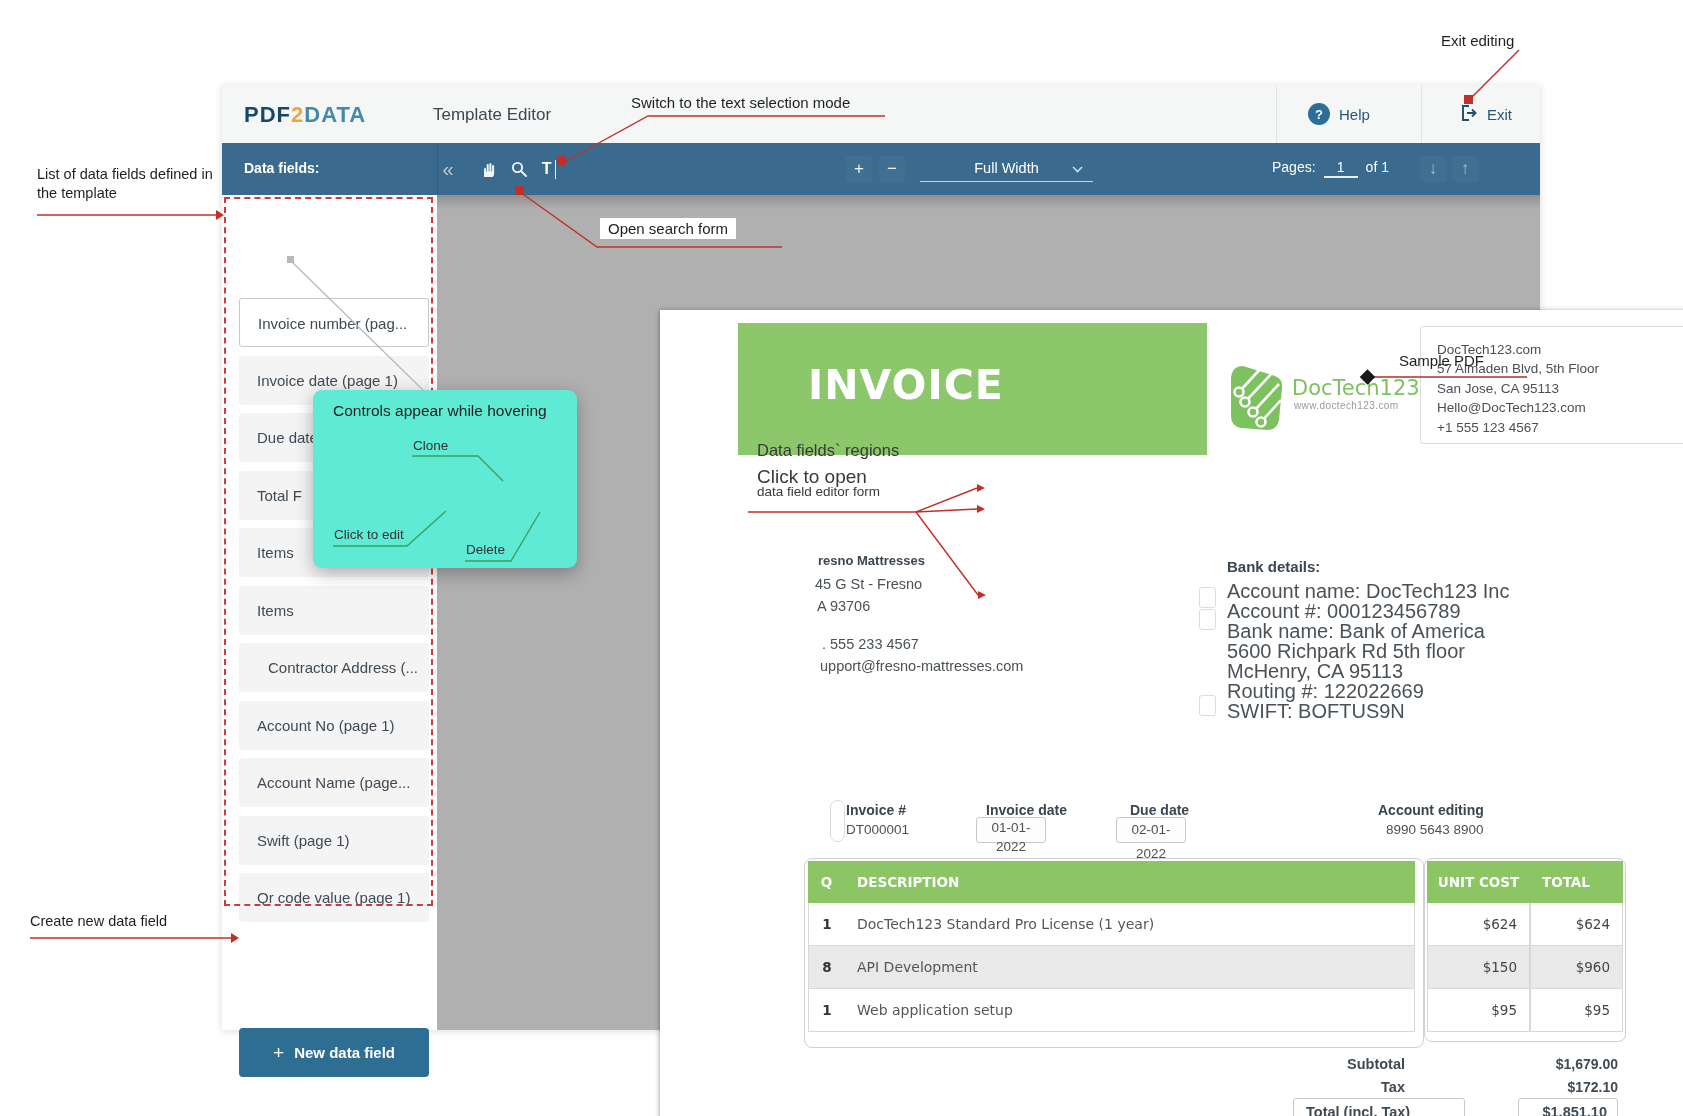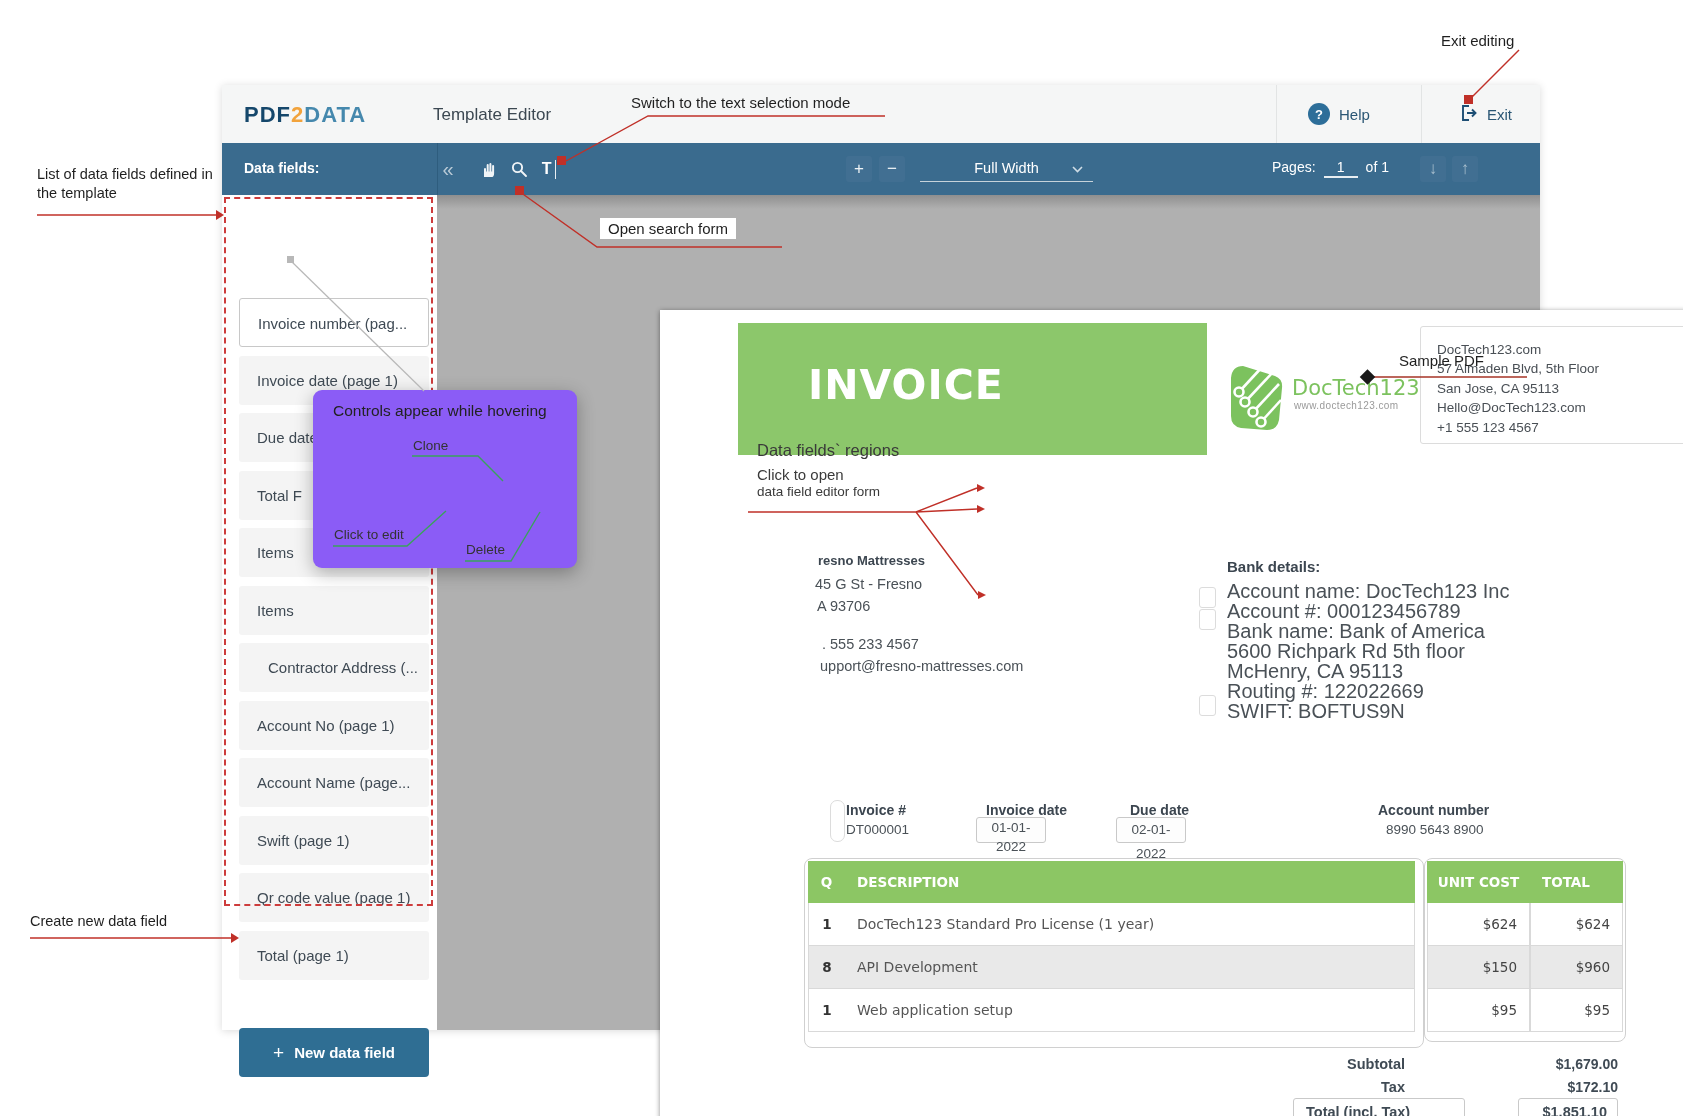--- a/index.html
+++ b/index.html
@@ -87,21 +87,21 @@
   .itable .gapc { background:transparent !important; border:none !important; }
   .itable .money { justify-content:flex-end; padding-right:12px; color:#444; font-size:13.5px;
                    border-left:1px solid #d9d9d9; border-right:1px solid #d9d9d9; }
   .col-outline { position:absolute; border:1px solid #d0d0d0; border-radius:8px; pointer-events:none; }
   .tot-label { position:absolute; width:200px; text-align:right; font-size:14.5px; font-weight:bold; color:#3f4a54; }
   .tot-value { position:absolute; width:200px; text-align:right; font-size:14px; font-weight:bold; color:#3f4a54; }
   .tot-box { position:absolute; border:1px solid #c9c9c9; border-radius:3px; font-size:14.5px;
              font-weight:bold; color:#3f4a54; display:flex; align-items:center; cursor:pointer; }
 
   
-  .tooltip { position:absolute; left:313px; top:390px; width:264px; height:178px; background:#8b5cf6;
+  .tooltip { position:absolute; left:313px; top:390px; width:264px; height:178px; background:#5eead4;
              border-radius:9px; box-shadow:0 5px 18px rgba(0,0,0,.3); z-index:40; }
   .tooltip-title { position:absolute; left:20px; top:12px; font-size:15.5px; color:#222; }
   .tooltip-card { position:absolute; left:39px; top:74px; width:212px; height:56px; background:#f4f4f4;
                   border-radius:5px; }
   .field-chip { position:absolute; left:16px; top:13px; width:134px; height:30px;
                 border:1.5px dotted #3aa25c; color:#2e6e9e; font-size:15px; line-height:27px;
                 padding-left:9px; cursor:pointer; background:#fff; }
   .mini-label { position:absolute; font-size:13.5px; color:#333; z-index:41; }
 
   
@@ -180,21 +180,20 @@
       <div class="side-card" style="top:161px;">Invoice date (page 1)</div>
       <div class="side-card" style="top:218px;">Due date (page 1)</div>
       <div class="side-card" style="top:276px;">Total F</div>
       <div class="side-card" style="top:333px;">Items</div>
       <div class="side-card" style="top:391px;">Items</div>
       <div class="side-card" style="top:448px;text-align:center;">Contractor Address (...</div>
       <div class="side-card" style="top:506px;">Account No (page 1)</div>
       <div class="side-card" style="top:563px;">Account Name (page...</div>
       <div class="side-card" style="top:621px;">Swift (page 1)</div>
       <div class="side-card" style="top:678px;">Qr code value (page 1)</div>
-      <div class="side-card" style="top:736px;">Total (page 1)</div>
       <div class="new-field-btn">
         <span class="plus">+</span>
         <span class="lbl">New data field</span>
       </div>
     </div>
     <div class="dashed-box"></div>
 
     <div class="viewer">
       <div class="page">
 
@@ -248,21 +247,21 @@
         <div class="region-marker" style="left:539px; top:299px;"></div>
         <div class="region-marker" style="left:539px; top:385px;"></div>
 
         <div class="region-marker" style="left:170px; top:490px; height:42px; width:15px; border-radius:7px;"></div>
         <div class="sum-label" style="left:186px; top:492px;">Invoice #</div>
         <div class="sum-value" style="left:186px; top:512px;">DT000001</div>
         <div class="sum-label" style="left:326px; top:492px;">Invoice date</div>
         <div class="sum-box" style="left:316px; top:507px; width:70px; height:26px; line-height:19px;">01-01-2022</div>
         <div class="sum-label" style="left:470px; top:492px;">Due date</div>
         <div class="sum-box" style="left:456px; top:507px; width:70px; height:26px; line-height:24px;">02-01-2022</div>
-        <div class="sum-label" style="left:718px; top:492px;">Account number</div>
+        <div class="sum-label" style="left:718px; top:492px;">Account editing</div>
         <div class="sum-value" style="left:726px; top:512px;">8990 5643 8900</div>
 
         <div class="col-outline" style="left:144px; top:548px; width:620px; height:190px;"></div>
         <div class="col-outline" style="left:764px; top:548px; width:202px; height:184px;"></div>
         <div class="itable">
           <div class="row">
             <div class="hcell" style="justify-content:center;">Q</div>
             <div class="hcell" style="padding-left:12px;">DESCRIPTION</div>
             <div class="gapc"></div>
             <div class="hcell" style="justify-content:center;">UNIT COST</div>
@@ -309,21 +308,21 @@
   <div class="mini-label" style="left:334px; top:527px;">Click to edit</div>
   <div class="mini-label" style="left:466px; top:542px;">Delete</div>
 
   <div class="anno" style="left:1441px; top:32px;">Exit editing</div>
   <div class="anno" style="left:631px; top:94px;">Switch to the text selection mode</div>
   <div class="anno" style="left:600px; top:218px; background:#fff; padding:2px 8px;">Open search form</div>
   <div class="anno" style="left:37px; top:165px; width:180px; font-size:14.5px; line-height:19px;">List of data fields defined in the template</div>
   <div class="anno" style="left:30px; top:913px; font-size:14.5px;">Create new data field</div>
   <div class="anno" style="left:1399px; top:352px;">Sample PDF</div>
   <div class="anno" style="left:757px; top:441px; font-size:16.5px; color:#3a3a3a;">Data fields` regions</div>
-  <div class="anno" style="left:757px; top:466px; font-size:15px; color:#3a3a3a;">Click to open</div>
+  <div class="anno" style="left:757px; top:466px; font-size:19px; color:#3a3a3a;">Click to open</div>
   <div class="anno" style="left:757px; top:484px; font-size:13.5px; color:#3a3a3a;">data field editor form</div>
 
   <svg class="overlay" width="1683" height="1116" viewBox="0 0 1683 1116">
     <g stroke="#c03028" stroke-width="1.4" fill="none">
       <path d="M1519 50 L1470 99"></path>
       <path d="M885 116 L648 116 L566 161"></path>
       <path d="M520 192 L597 247 L782 247"></path>
       <path d="M37 215 L216 215"></path>
       <path d="M30 938 L231 938"></path>
       <path d="M748 512 L916 512 M916 512 L977 488 M916 512 L977 509 M916 512 L978 595"></path>

